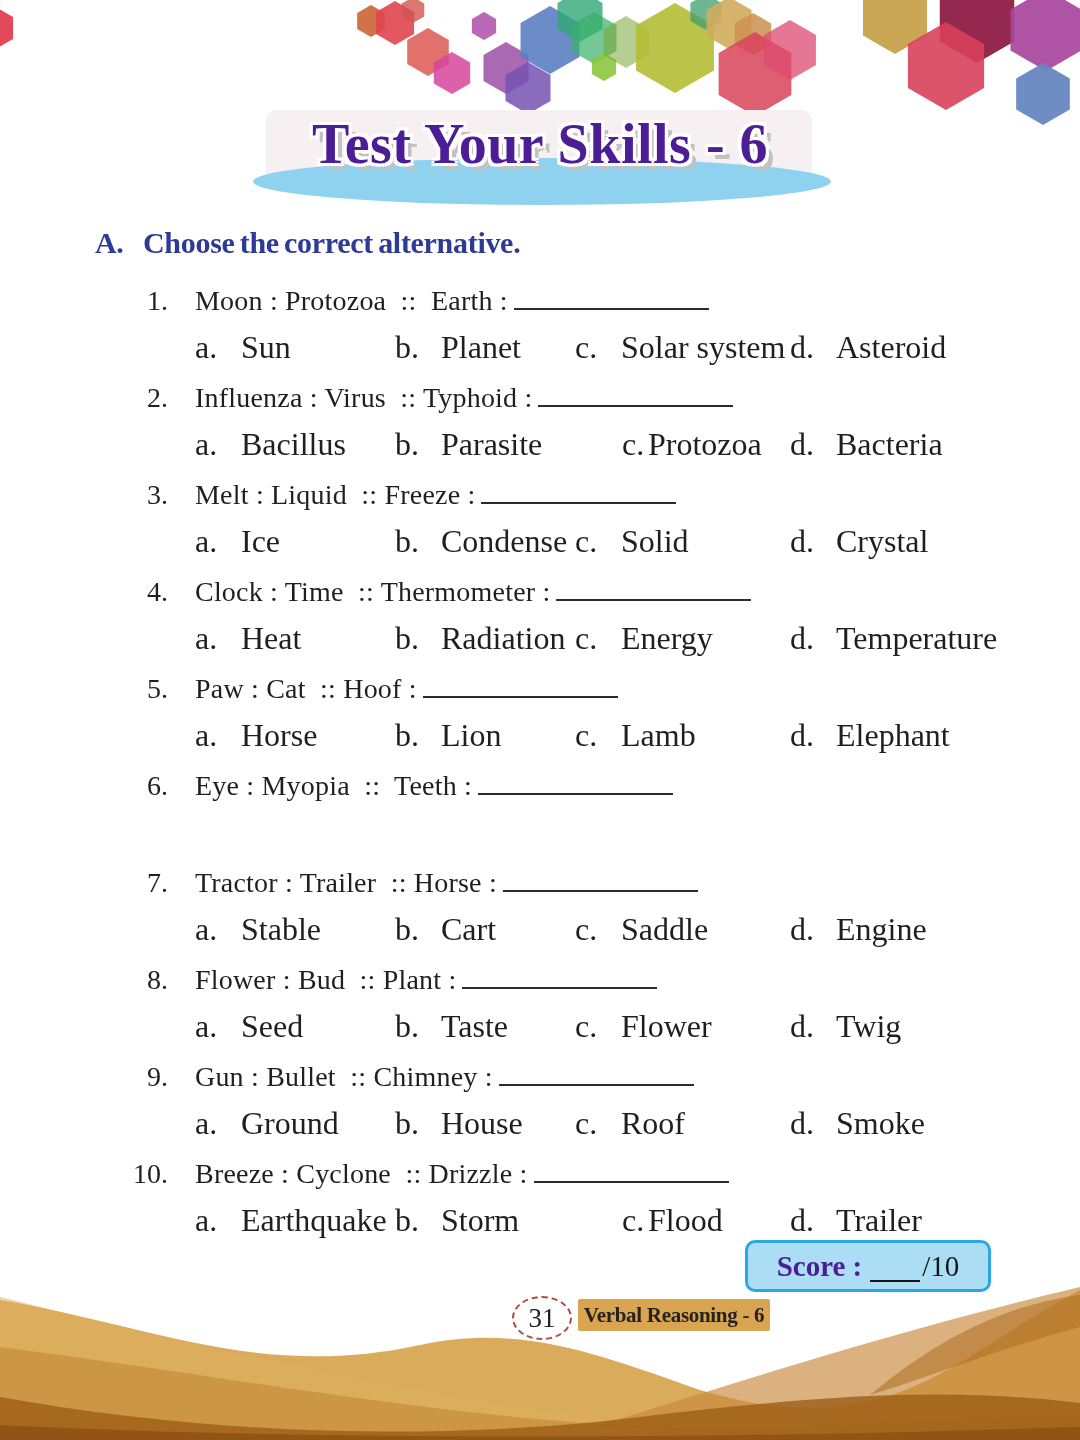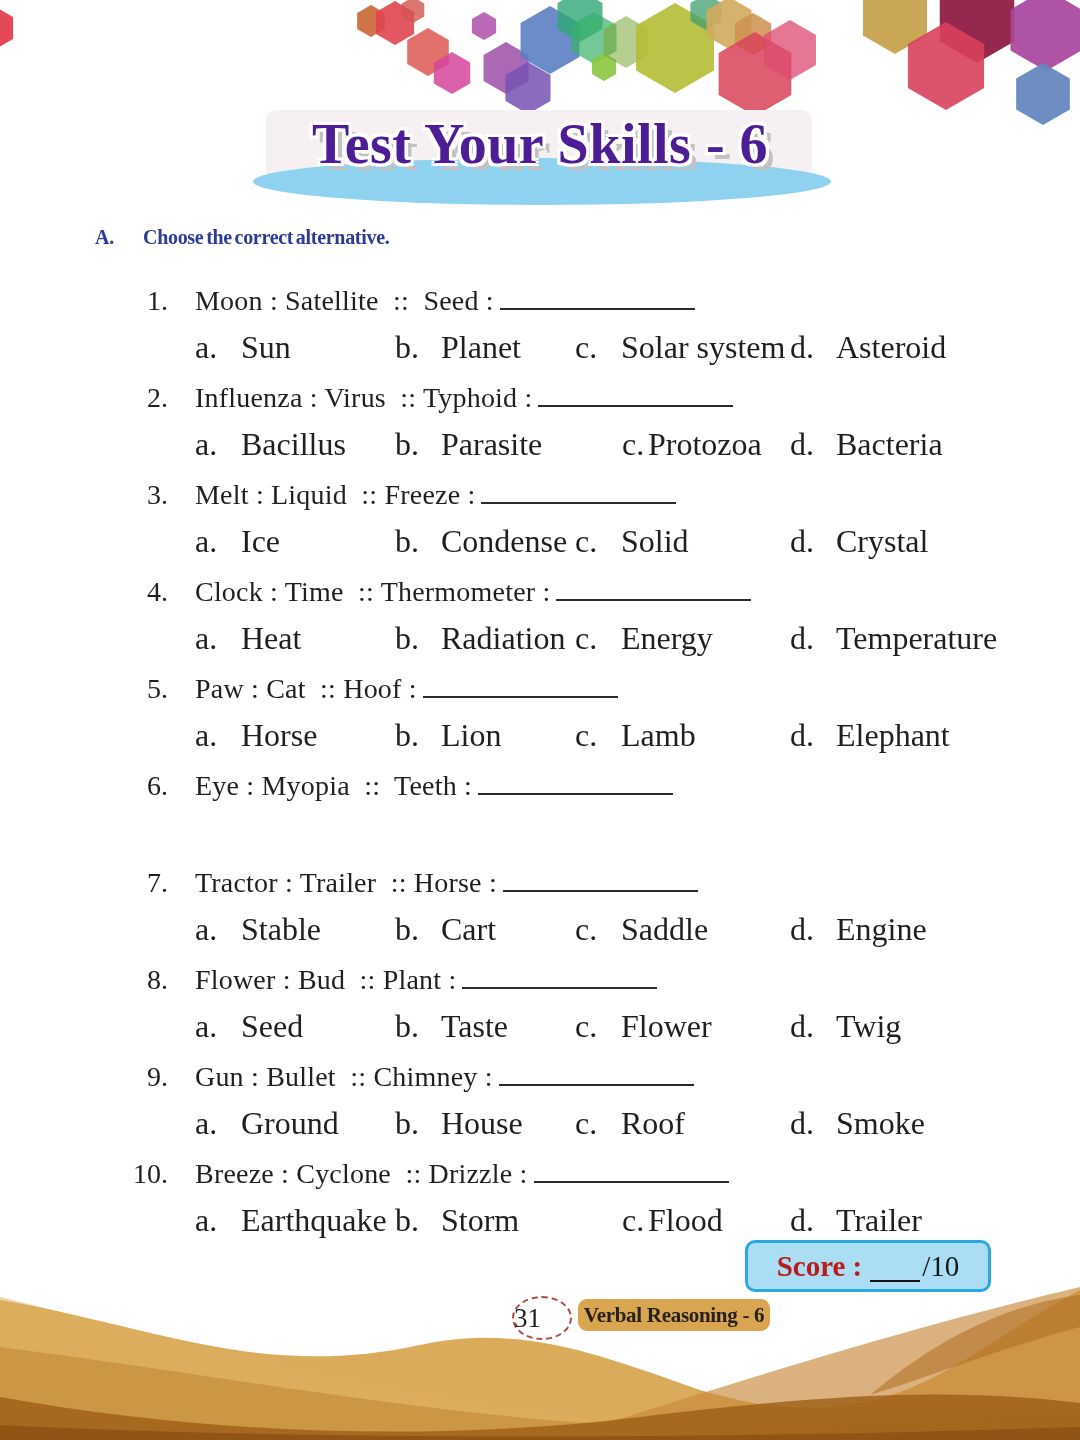--- a/index.html
+++ b/index.html
@@ -15,21 +15,21 @@
   .title-ellipse{position:absolute;left:253px;top:158px;width:578px;height:47px;
                  background:#8ed2ef;border-radius:50%;}
   .page-title{position:absolute;left:0;top:112px;width:1080px;margin:0;text-align:center;
               font-size:56px;font-weight:bold;color:#4c1d95;letter-spacing:0.5px;
               text-shadow:
                 -3px -3px 0 #fff, 3px -3px 0 #fff, -3px 3px 0 #fff, 3px 3px 0 #fff,
                 -3px 0 0 #fff, 3px 0 0 #fff, 0 -3px 0 #fff, 0 3px 0 #fff,
                 7px 7px 0 #c3c1c2;}
 
   
-  .section-row{position:absolute;left:95px;top:226px;width:900px;font-size:20px;
+  .section-row{position:absolute;left:95px;top:226px;width:900px;font-size:30px;
                font-weight:bold;color:#2d3a96;letter-spacing:-0.3px;white-space:nowrap;}
   .section-label{display:inline-block;width:48px;}
   .section-heading{word-spacing:-2px;}
 
   
   .questions{position:absolute;left:95px;top:274px;width:920px;}
   .question{position:relative;height:97px;}
   .stem-row{white-space:nowrap;line-height:50px;font-size:28px;height:49px;}
   .qnum{display:inline-block;width:73px;text-align:right;}
   .stem{display:inline-block;margin-left:27px;white-space:pre;letter-spacing:0.2px;}
@@ -40,31 +40,31 @@
   .opt-a{left:100px}.opt-b{left:300px}.opt-c{left:480px}.opt-d{left:695px}
   .olabel{display:inline-block;width:46px;}
   .opt-c.tight{left:527px}
   .opt-c.tight .olabel{width:26px;}
 
   
   .score-box{position:absolute;left:745px;top:1240px;width:240px;height:46px;
              background:#abdef5;border:3px solid #2ba7e3;border-radius:10px;
              display:flex;align-items:center;justify-content:center;z-index:5;
              font-size:29px;}
-  .score-label{font-weight:bold;color:#b91c1c;}
+  .score-label{font-weight:bold;color:#4c1d95;}
   .score-blank{display:inline-block;width:50px;height:30px;margin:0 2px 0 8px;
                border-bottom:2.5px solid #161616;}
   .score-total{color:#161616;}
 
   
   .page-circle{position:absolute;left:512px;top:1296px;width:56px;height:40px;
                background:#ffffff;border:2px dashed #b3473c;border-radius:50%;
-               line-height:40px;font-size:27px;color:#1f1f1f;z-index:5;}
+               text-align:center;line-height:40px;font-size:27px;color:#1f1f1f;z-index:5;}
   .book-badge{position:absolute;left:578px;top:1299px;width:192px;height:32px;
-              background:#d9a550;border-radius:9px;text-align:center;line-height:32px;
+              background:#d9a550;border-radius:2px;text-align:center;line-height:32px;
               font-size:21px;font-weight:bold;color:#262220;letter-spacing:-0.3px;z-index:5;}
 
   
   .waves{position:absolute;left:0;bottom:0;width:1080px;height:155px;z-index:1;}
 </style>
 </head>
 <body>
 
 <div class="page">
 
@@ -103,21 +103,21 @@
   <div class="title-ellipse"></div>
   <h1 class="page-title">Test Your Skills - 6</h1>
 
   <div class="section-row">
     <span class="section-label">A.</span><span class="section-heading">Choose the correct alternative.</span>
   </div>
 
   <div class="questions">
 
     <div class="question">
-      <div class="stem-row"><span class="qnum">1.</span><span class="stem">Moon : Satellite  ::  Seed :</span><span class="blank"></span></div>
+      <div class="stem-row"><span class="qnum">1.</span><span class="stem">Moon : Protozoa  ::  Earth :</span><span class="blank"></span></div>
       <div class="opts-row">
         <span class="opt opt-a"><span class="olabel">a.</span><span class="otext">Sun</span></span>
         <span class="opt opt-b"><span class="olabel">b.</span><span class="otext">Planet</span></span>
         <span class="opt opt-c"><span class="olabel">c.</span><span class="otext">Solar system</span></span>
         <span class="opt opt-d"><span class="olabel">d.</span><span class="otext">Asteroid</span></span>
       </div>
     </div>
 
     <div class="question">
       <div class="stem-row"><span class="qnum">2.</span><span class="stem">Influenza : Virus  :: Typhoid :</span><span class="blank"></span></div>

